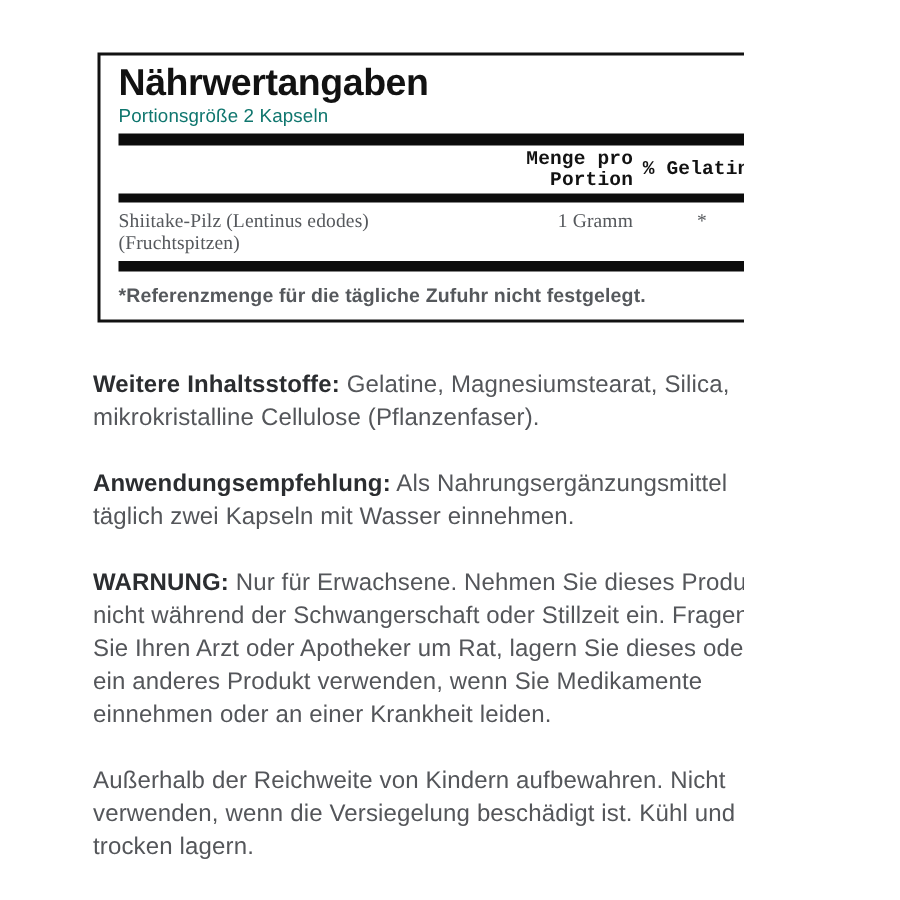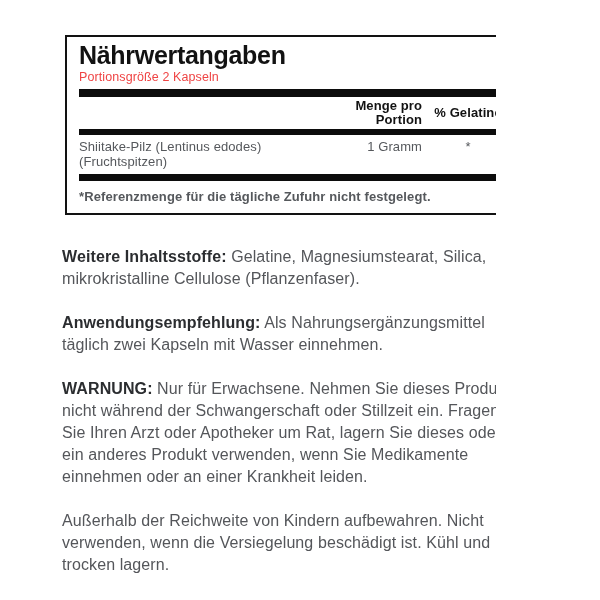--- a/index.html
+++ b/index.html
@@ -31,35 +31,36 @@
     margin: 0 0 2px 0;
     font-size: 25px;
     line-height: 26px;
     font-weight: 800;
     color: #121212;
     letter-spacing: -0.3px;
   }
   .facts-sub {
     font-size: 12.5px;
     line-height: 15px;
-    color: #ef4444;
+    color: #0f766e;
     letter-spacing: 0.1px;
   }
   .bar {
     background: #0c0c0c;
     margin-top: 4px;
   }
   .bar-thick { height: 8px; }
   .bar-mid   { height: 6px; margin-top: 0; }
   .bar-row   { height: 7px; margin-top: 0; }
 
   .head-row {
     display: flex;
     align-items: center;
     padding: 2px 0;
+    font-family: Liberation Mono, monospace;
   }
   .col-name { flex: 1; }
   .col-amount {
     width: 80px;
     text-align: right;
   }
   .col-dv {
     width: 92px;
     text-align: center;
   }
@@ -71,20 +72,21 @@
     letter-spacing: 0.1px;
   }
   .fact-row {
     display: flex;
     align-items: flex-start;
     padding: 4px 0 5px 0;
     font-size: 13px;
     line-height: 15px;
     color: #55585c;
     letter-spacing: 0.1px;
+    font-family: Liberation Serif, serif;
   }
   .facts-footnote {
     margin-top: 8px;
     font-size: 13px;
     line-height: 15px;
     color: #55585c;
     letter-spacing: 0.1px;
     font-weight: bold;
   }
 

